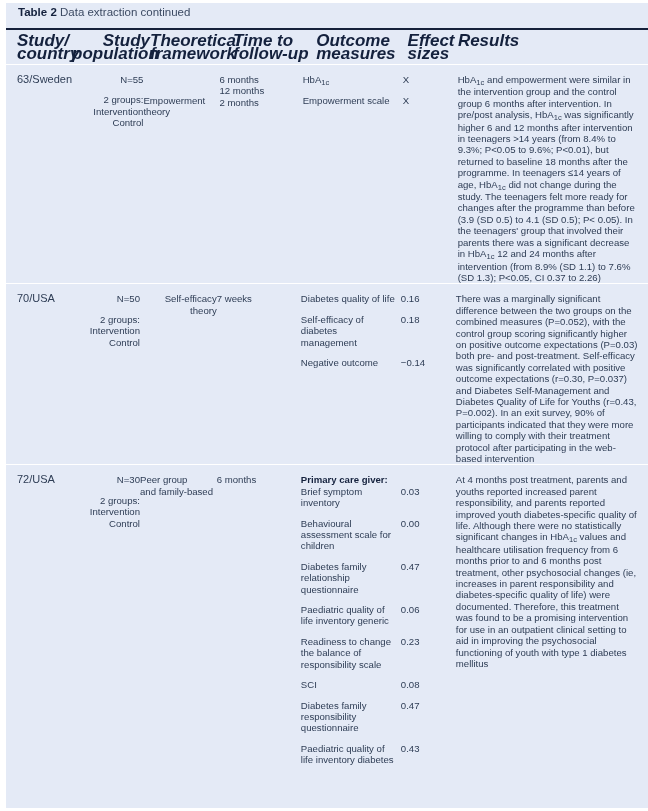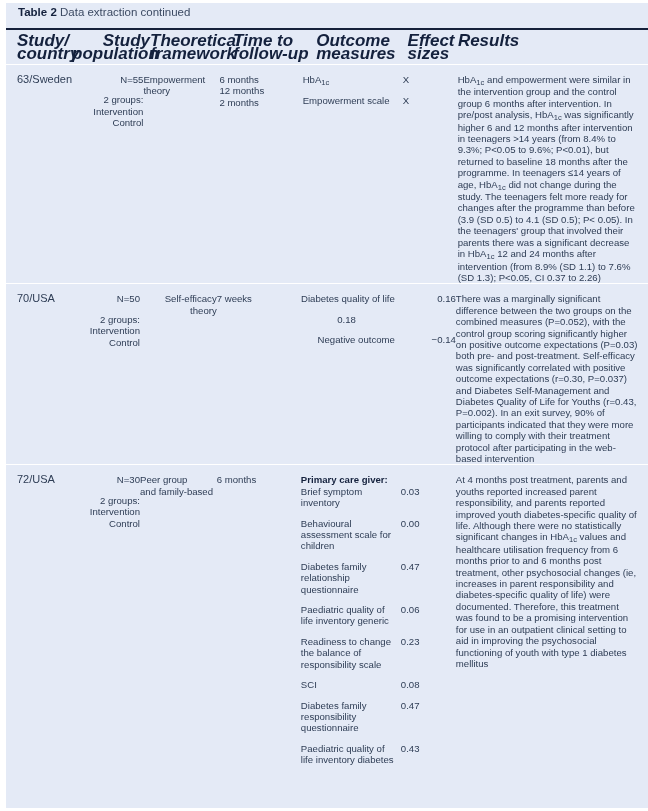--- a/index.html
+++ b/index.html
@@ -144,21 +144,21 @@
   <div id="table-body">
       <div class="row body-row">
         <div class="c-study study-id">63/Sweden</div>
         <div class="c-pop">
           <div>N=55</div>
           <div class="gap"></div>
           <div style="white-space: pre-line;">2 groups:
 Intervention
 Control</div>
         </div>
-        <div class="c-frame" style="white-space: pre-line;">Empowerment
+        <div class="c-frame" style="white-space: pre-line; margin-top: 21px;">Empowerment
 theory</div>
         <div class="c-follow" style="white-space: pre-line;">6 months
 12 months
 2 months</div>
         <div class="measure-list" style="width: 155px;">
           <div class="m-item">
             <div class="m-name">
               <div>HbA<sub>1c</sub></div>
             </div>
             <div class="m-eff">X</div>
@@ -178,28 +178,31 @@
         <div class="c-pop">
           <div>N=50</div>
           <div class="gap"></div>
           <div style="white-space: pre-line;">2 groups:
 Intervention
 Control</div>
         </div>
         <div class="c-frame" style="white-space: pre-line; text-align: right;">Self-efficacy
 theory</div>
         <div class="c-follow" style="white-space: pre-line;">7 weeks</div>
-        <div class="measure-list" style="width: 155px; text-align: right;">
+        <div class="measure-list" style="width: 155px;">
           <div class="m-item">
             <div class="m-name">
               <div>Diabetes quality of life</div>
             </div>
             <div class="m-eff">0.16</div>
           </div>
           <div class="m-item">
+            <div class="m-name">
+              <div>Self-efficacy of diabetes management</div>
+            </div>
             <div class="m-eff">0.18</div>
           </div>
           <div class="m-item">
             <div class="m-name">
               <div>Negative outcome</div>
             </div>
             <div class="m-eff">−0.14</div>
           </div>
         </div>
         <div class="c-results results-text">There was a marginally significant difference between the two groups on the combined measures (P=0.052), with the control group scoring significantly higher on positive outcome expectations (P=0.03) both pre- and post-treatment. Self-efficacy was significantly correlated with positive outcome expectations (r=0.30, P=0.037) and Diabetes Self-Management and Diabetes Quality of Life for Youths (r=0.43, P=0.002). In an exit survey, 90% of participants indicated that they were more willing to comply with their treatment protocol after participating in the web-based intervention</div>

